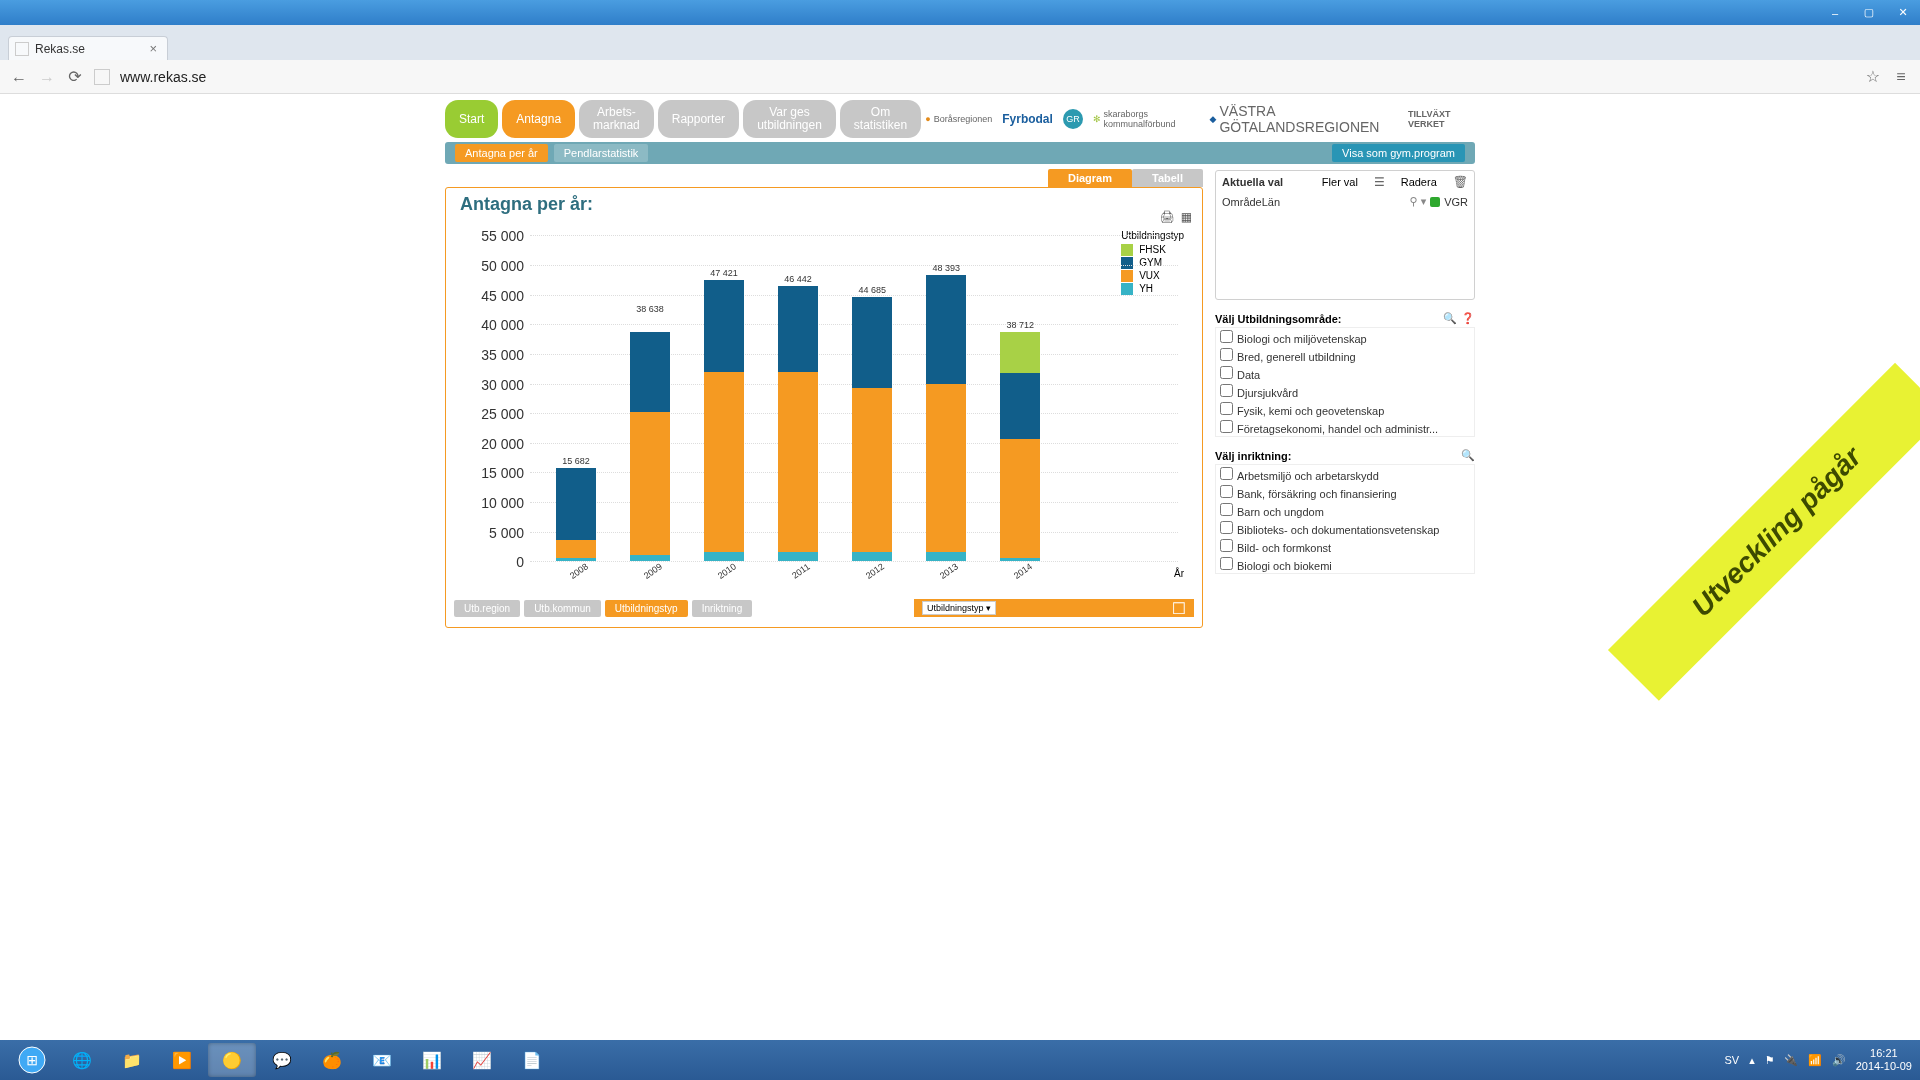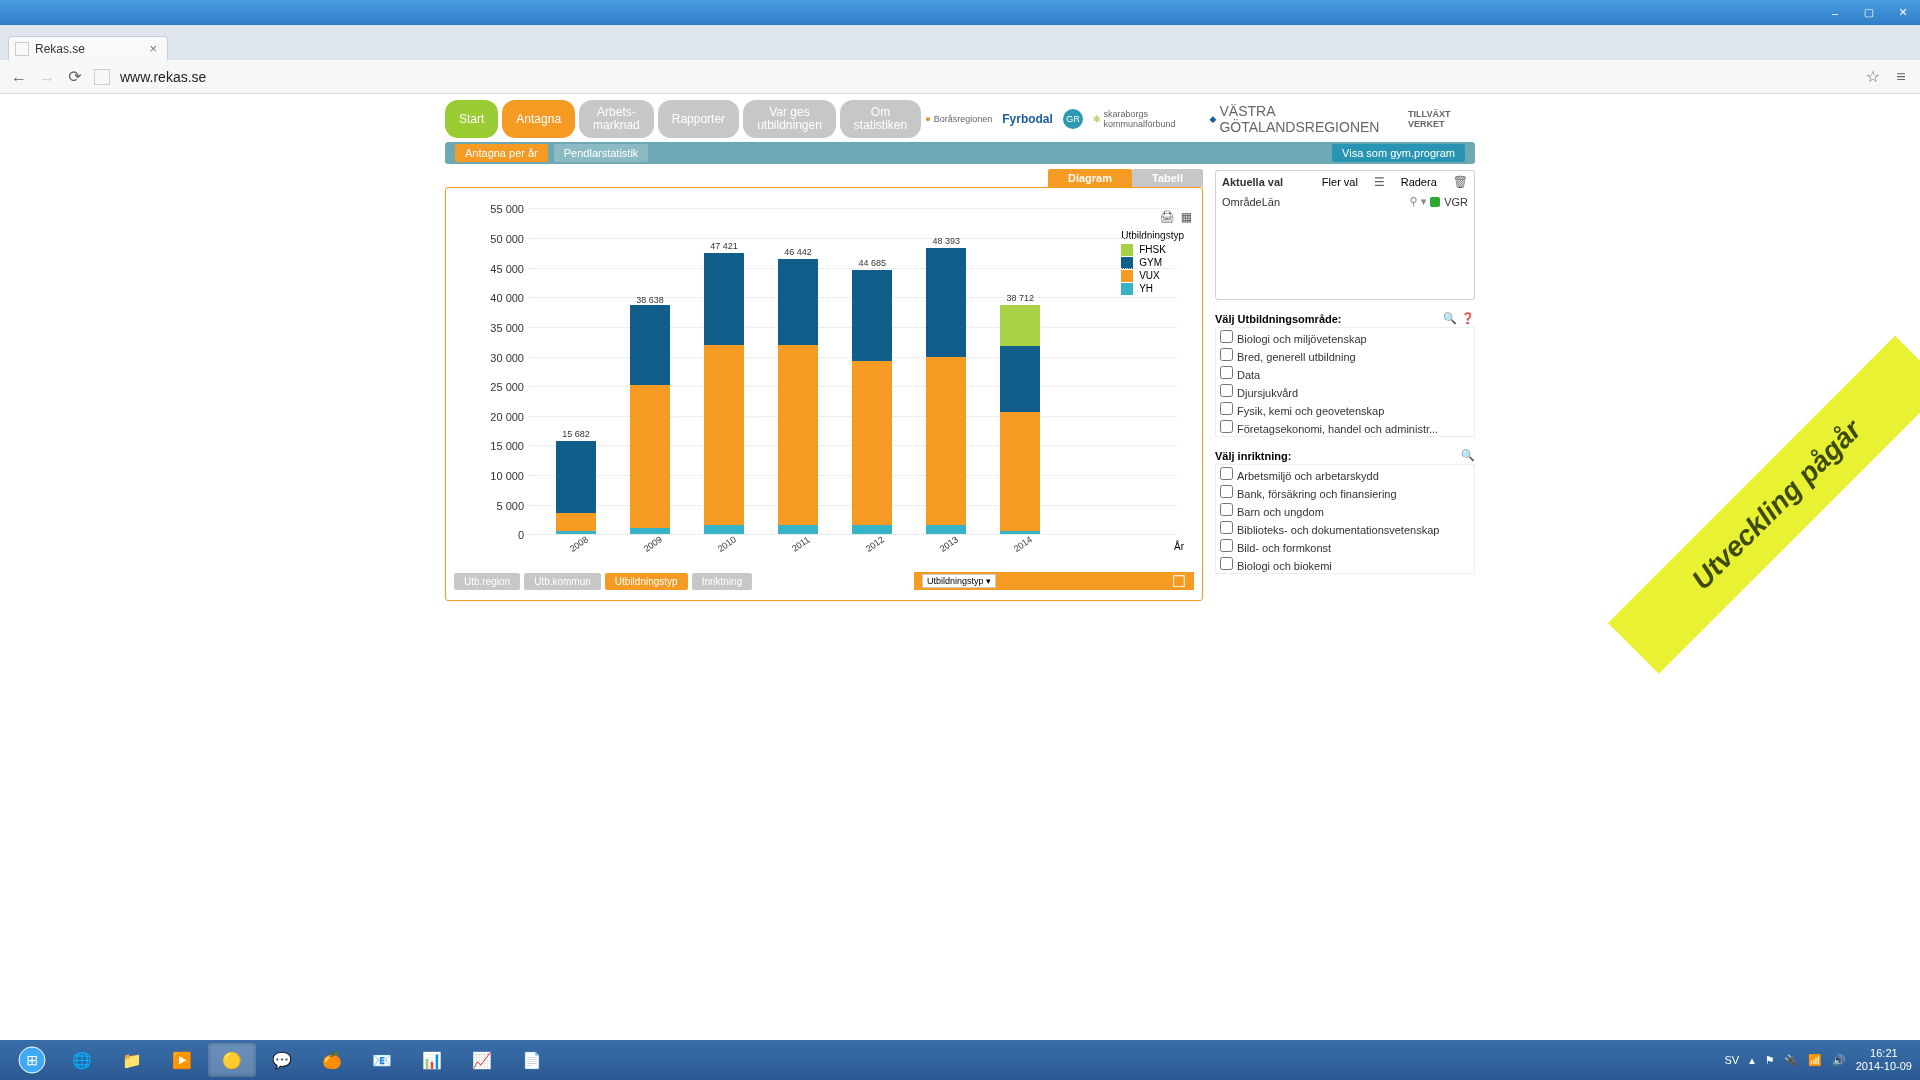--- a/index.html
+++ b/index.html
@@ -35,21 +35,21 @@
   .chartpanel{flex:1;border:1px solid #f59a22;border-radius:3px;position:relative;padding-bottom:6px;}
   .charttabs{display:flex;justify-content:flex-end;margin-top:-1px;}
   .charttab{font-size:11px;color:#fff;padding:3px 20px;border-radius:2px 2px 0 0;cursor:pointer;font-weight:bold;}
   .ct-d{background:#f59a22;}
   .ct-t{background:#c7c7c7;}
   .charttitle{font-size:18px;font-weight:bold;color:#2e6e7f;padding:6px 14px 0;}
   .charticons{position:absolute;right:10px;top:22px;font-size:12px;color:#555;display:flex;gap:6px;}
   .chartbody{position:relative;height:380px;margin:0 14px;}
   .plot{position:absolute;left:70px;right:10px;top:20px;bottom:34px;}
   .gridline{position:absolute;left:0;right:0;border-top:1px dotted #ddd;}
-  .ylabel{position:absolute;right:100%;margin-right:6px;font-size:11px;color:#333;transform:translateY(-50%);}
+  .ylabel{position:absolute;right:100%;margin-right:6px;font-size:14px;color:#333;transform:translateY(-50%);}
   .bargroup{position:absolute;bottom:0;width:40px;}
   .seg{position:absolute;left:0;right:0;}
   .barlabel{position:absolute;bottom:100%;margin-bottom:2px;left:50%;transform:translateX(-50%);font-size:9px;color:#333;white-space:nowrap;}
   .xlabel{position:absolute;top:100%;left:50%;font-size:9px;color:#333;transform:translate(-50%,6px) rotate(-35deg);transform-origin:top;}
   .xaxis-title{position:absolute;right:-6px;bottom:-18px;font-size:10px;}
   .legend{position:absolute;right:18px;top:42px;font-size:10px;}
   .legend .lrow{display:flex;align-items:center;gap:6px;line-height:1.3;}
   .swatch{width:12px;height:12px;}
   .bottomtabs{display:flex;gap:4px;padding:4px 8px;align-items:center;}
   .btab{font-size:10px;color:#fff;padding:3px 10px;border-radius:2px;cursor:pointer;}
@@ -164,20 +164,21 @@
     </div>
 
     <div class="mainrow">
 
       <div style="flex:1;">
         <div class="charttabs">
           <span class="charttab ct-d">Diagram</span>
           <span class="charttab ct-t">Tabell</span>
         </div>
         <div class="chartpanel">
+          <div class="charttitle">Antagna per år:</div>
           <div class="charticons">
             <span>🖨</span>
             <span>▦</span>
           </div>
           <div class="legend">
             <div style="font-size:10px;margin-bottom:2px;">Utbildningstyp</div>
             <div id="legenditems">
                 <div class="lrow">
                   <span class="swatch" style="background: rgb(168, 209, 70);"></span>
                   <span>FHSK</span>
@@ -239,21 +240,21 @@
                   <div class="seg" style="background: rgb(54, 179, 198); bottom: 0%; height: 0.909091%;"></div>
                   <div class="seg" style="background: rgb(245, 154, 34); bottom: 0.909091%; height: 5.78545%;"></div>
                   <div class="seg" style="background: rgb(17, 94, 138); bottom: 6.69455%; height: 21.8182%;"></div>
                   <span class="barlabel" style="bottom: 28.5127%; margin-bottom: 2px;">15 682</span>
                   <span class="xlabel">2008</span>
                 </div>
                 <div class="bargroup" style="left: 15.4286%; height: 100%;">
                   <div class="seg" style="background: rgb(54, 179, 198); bottom: 0%; height: 1.81818%;"></div>
                   <div class="seg" style="background: rgb(245, 154, 34); bottom: 1.81818%; height: 43.8873%;"></div>
                   <div class="seg" style="background: rgb(17, 94, 138); bottom: 45.7055%; height: 24.5455%;"></div>
-                  <span class="barlabel" style="bottom: 70.2509%; margin-bottom: 0;">38 638</span>
+                  <span class="barlabel" style="bottom: 70.2509%; margin-bottom: 18px;">38 638</span>
                   <span class="xlabel">2009</span>
                 </div>
                 <div class="bargroup" style="left: 26.8571%; height: 100%;">
                   <div class="seg" style="background: rgb(54, 179, 198); bottom: 0%; height: 2.72727%;"></div>
                   <div class="seg" style="background: rgb(245, 154, 34); bottom: 2.72727%; height: 55.3109%;"></div>
                   <div class="seg" style="background: rgb(17, 94, 138); bottom: 58.0382%; height: 28.1818%;"></div>
                   <span class="barlabel" style="bottom: 86.22%; margin-bottom: 2px;">47 421</span>
                   <span class="xlabel">2010</span>
                 </div>
                 <div class="bargroup" style="left: 38.2857%; height: 100%;">

